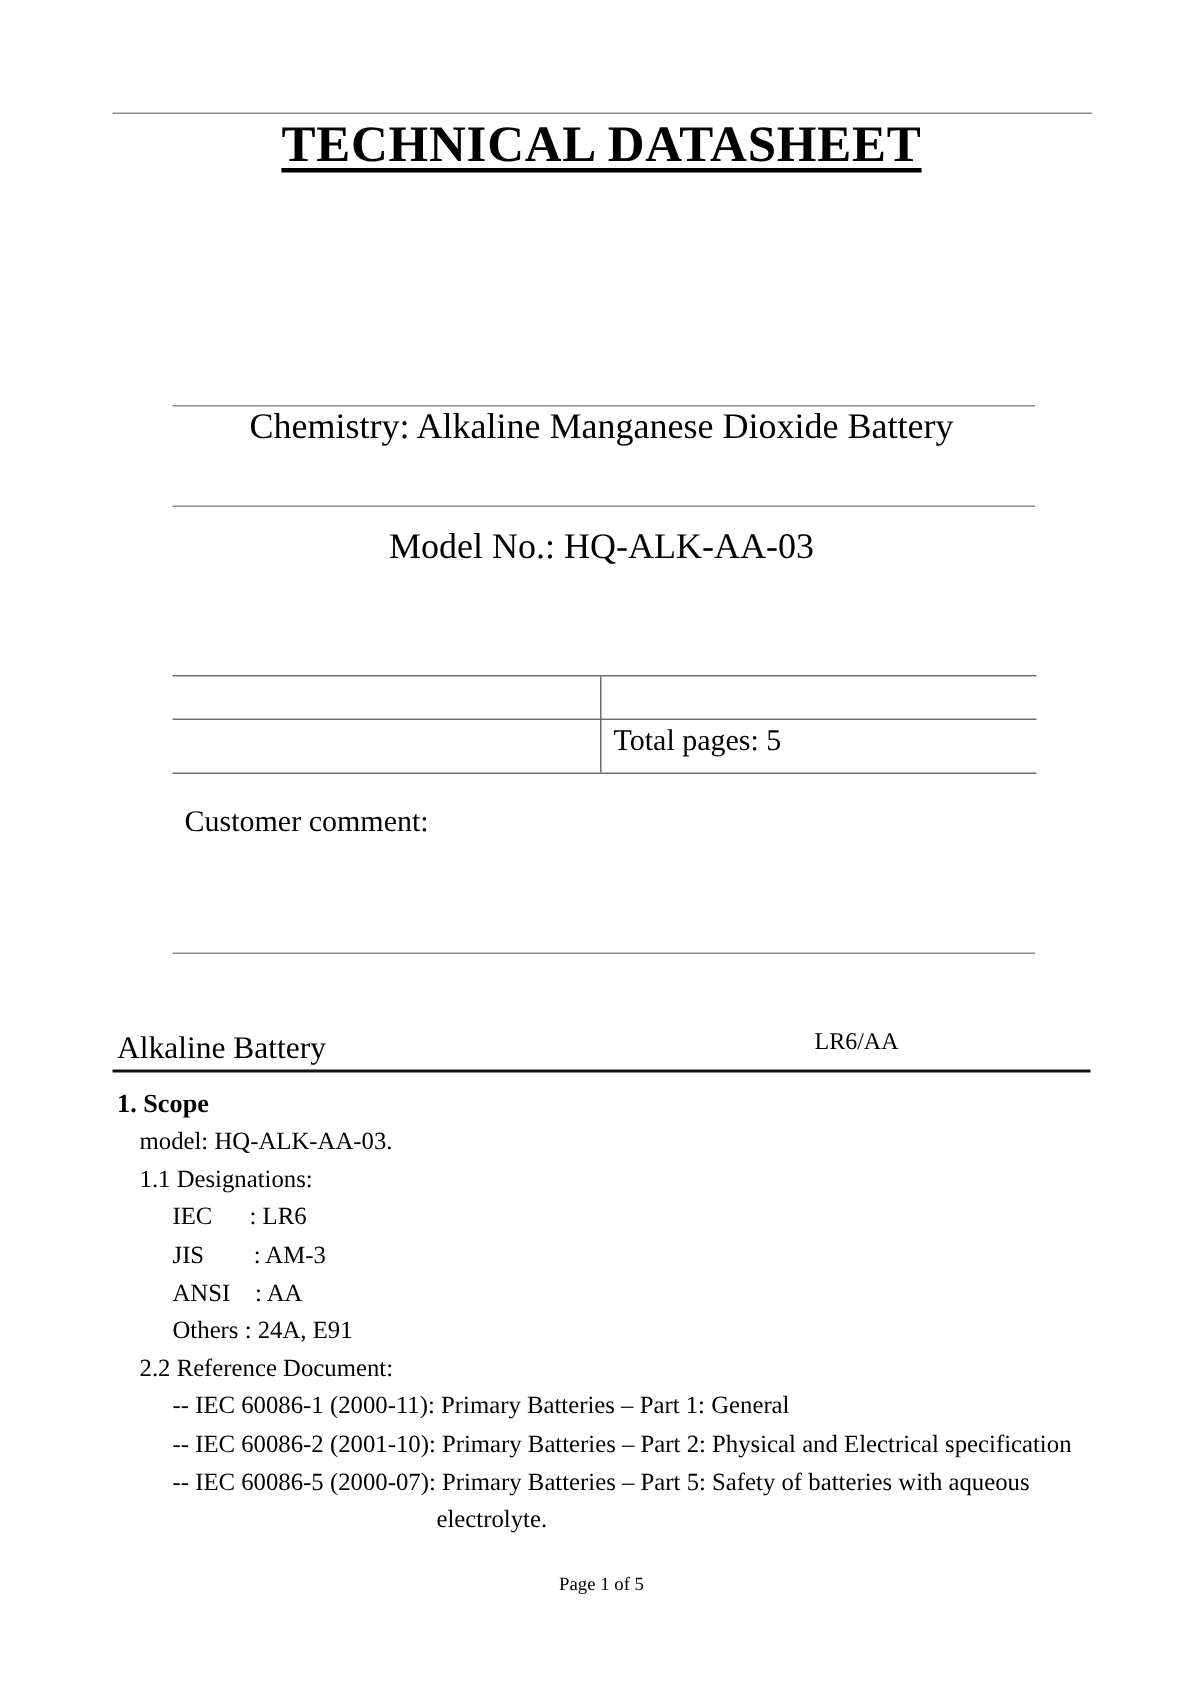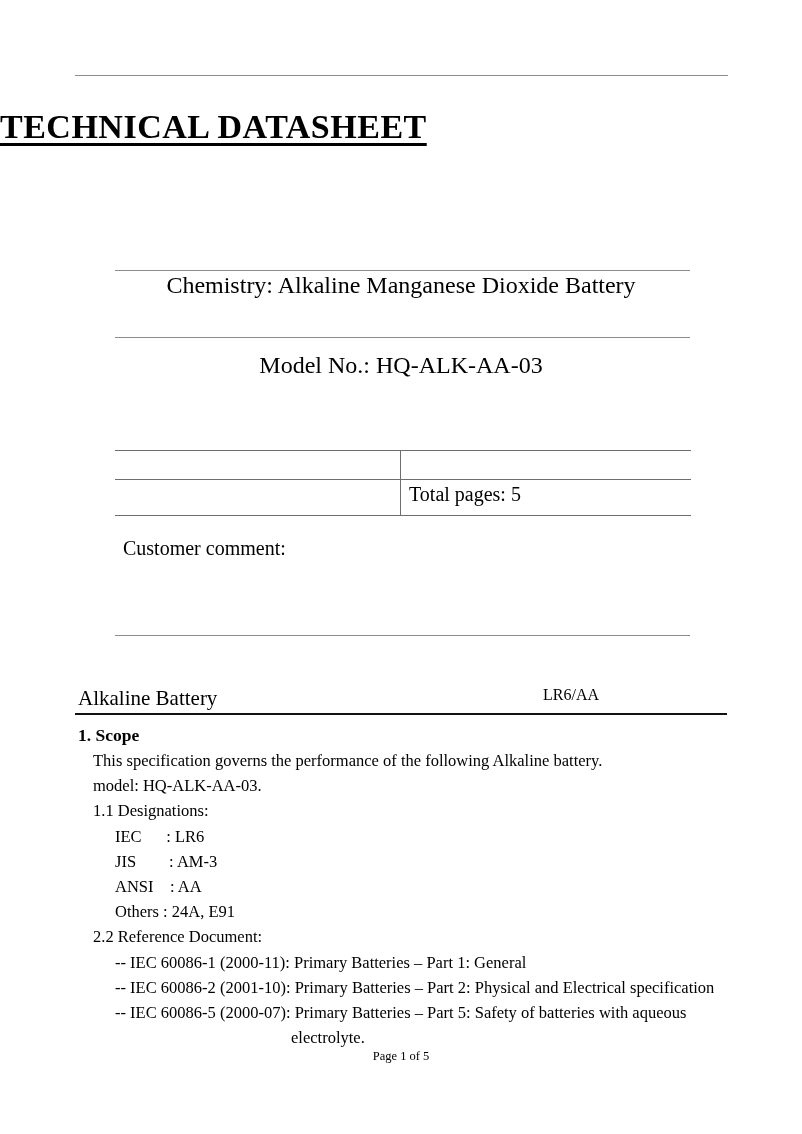--- a/index.html
+++ b/index.html
@@ -20,28 +20,27 @@
     background: #8c8c8c;
   }
   .rule-top        { left: 75px;  top: 75px;  width: 653px; }
   .rule-chem-top   { left: 115px; top: 270px; width: 575px; }
   .rule-chem-bot   { left: 115px; top: 337px; width: 575px; }
   .rule-cover-bot  { left: 115px; top: 635px; width: 575px; }
 
   .title {
     position: absolute;
     left: 0; right: 0; top: 78px;
-    text-align: left;
+    text-align: center;
     font-size: 34px;
     font-weight: bold;
     letter-spacing: 0.5px;
     text-decoration: underline;
     text-decoration-thickness: 3px;
     text-underline-offset: 5px;
-    margin-top: 30px;
   }
 
   .center-line {
     position: absolute;
     left: 0; right: 0;
     text-align: center;
     font-size: 24px;
   }
   .chemistry { top: 272px; }
   .model     { top: 352px; }
@@ -149,21 +148,20 @@
 
   <div class="rule rule-cover-bot"></div>
 
   <div class="product-name">Alkaline Battery</div>
   <div class="battery-size">LR6/AA</div>
   <div class="thick-rule"></div>
 
   <div class="scope-heading">1. Scope</div>
 
   <div class="body-lines">
-    <div class="line ind1">This specification governs the performance of the following Alkaline battery.</div>
     <div class="line ind1">model: HQ-ALK-AA-03.</div>
     <div class="line ind1">1.1 Designations:</div>
     <div class="line ind2">IEC      : LR6</div>
     <div class="line ind2">JIS        : AM-3</div>
     <div class="line ind2">ANSI    : AA</div>
     <div class="line ind2">Others : 24A, E91</div>
     <div class="line ind1">2.2 Reference Document:</div>
     <div class="line ind2">-- IEC 60086-1 (2000-11): Primary Batteries – Part 1: General</div>
     <div class="line ind2">-- IEC 60086-2 (2001-10): Primary Batteries – Part 2: Physical and Electrical specification</div>
     <div class="line ind2">-- IEC 60086-5 (2000-07): Primary Batteries – Part 5: Safety of batteries with aqueous</div>

